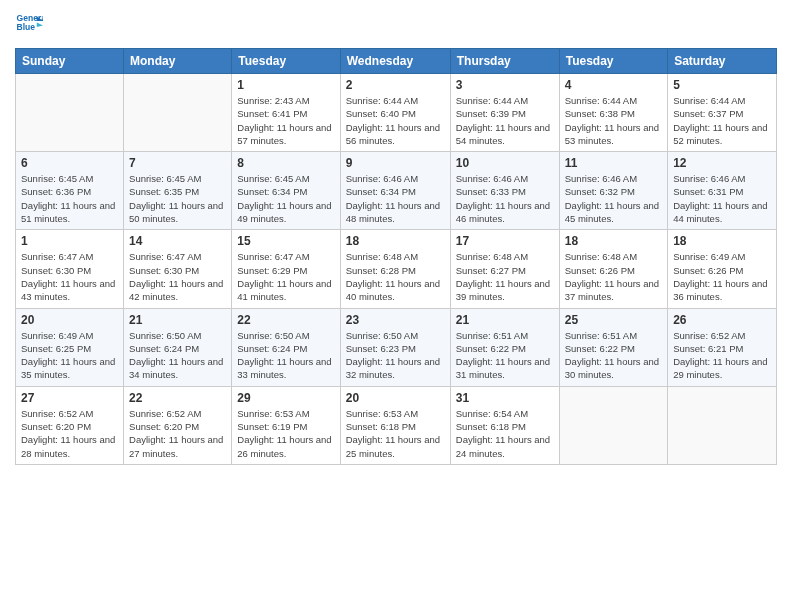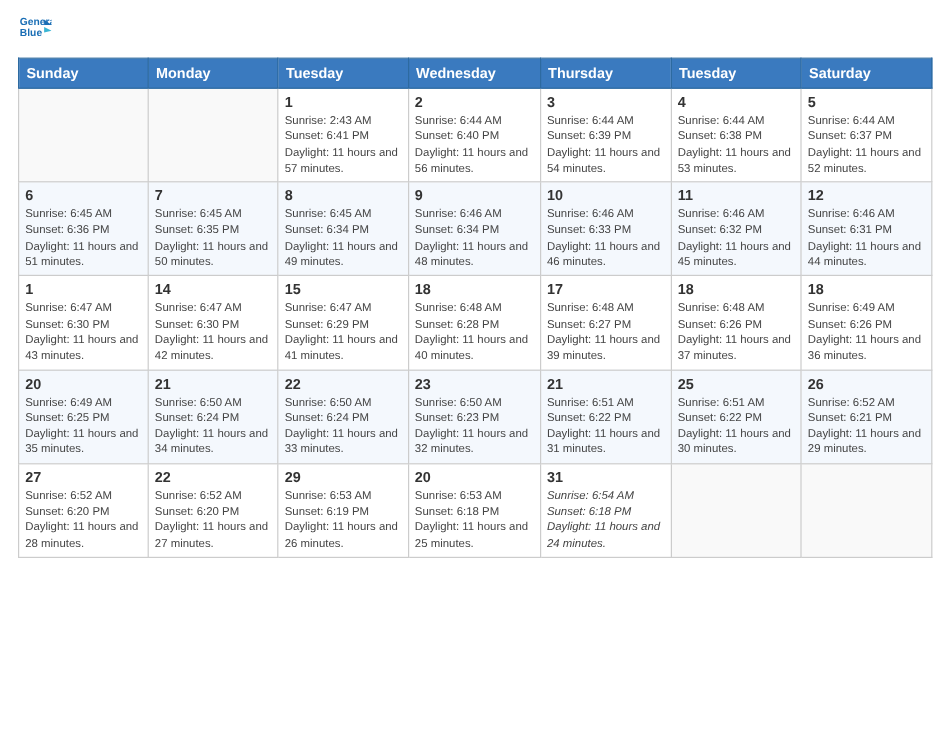--- a/index.html
+++ b/index.html
@@ -298,21 +298,21 @@
 Daylight: 11 hours and 26 minutes.</div>
         </td>
         <td>
           <div class="day-number">20</div>
           <div class="day-info" style="white-space: pre-line;">Sunrise: 6:53 AM
 Sunset: 6:18 PM
 Daylight: 11 hours and 25 minutes.</div>
         </td>
         <td>
           <div class="day-number">31</div>
-          <div class="day-info" style="white-space: pre-line; font-style: italic;">Sunrise: 6:54 AM
+          <div class="day-info" style="white-space: pre-line;">Sunrise: 6:54 AM
 Sunset: 6:18 PM
 Daylight: 11 hours and 24 minutes.</div>
         </td>
         <td class="empty-cell"></td>
         <td class="empty-cell"></td>
       </tr>
     </tbody>
 </table>
 
 </body></html>

